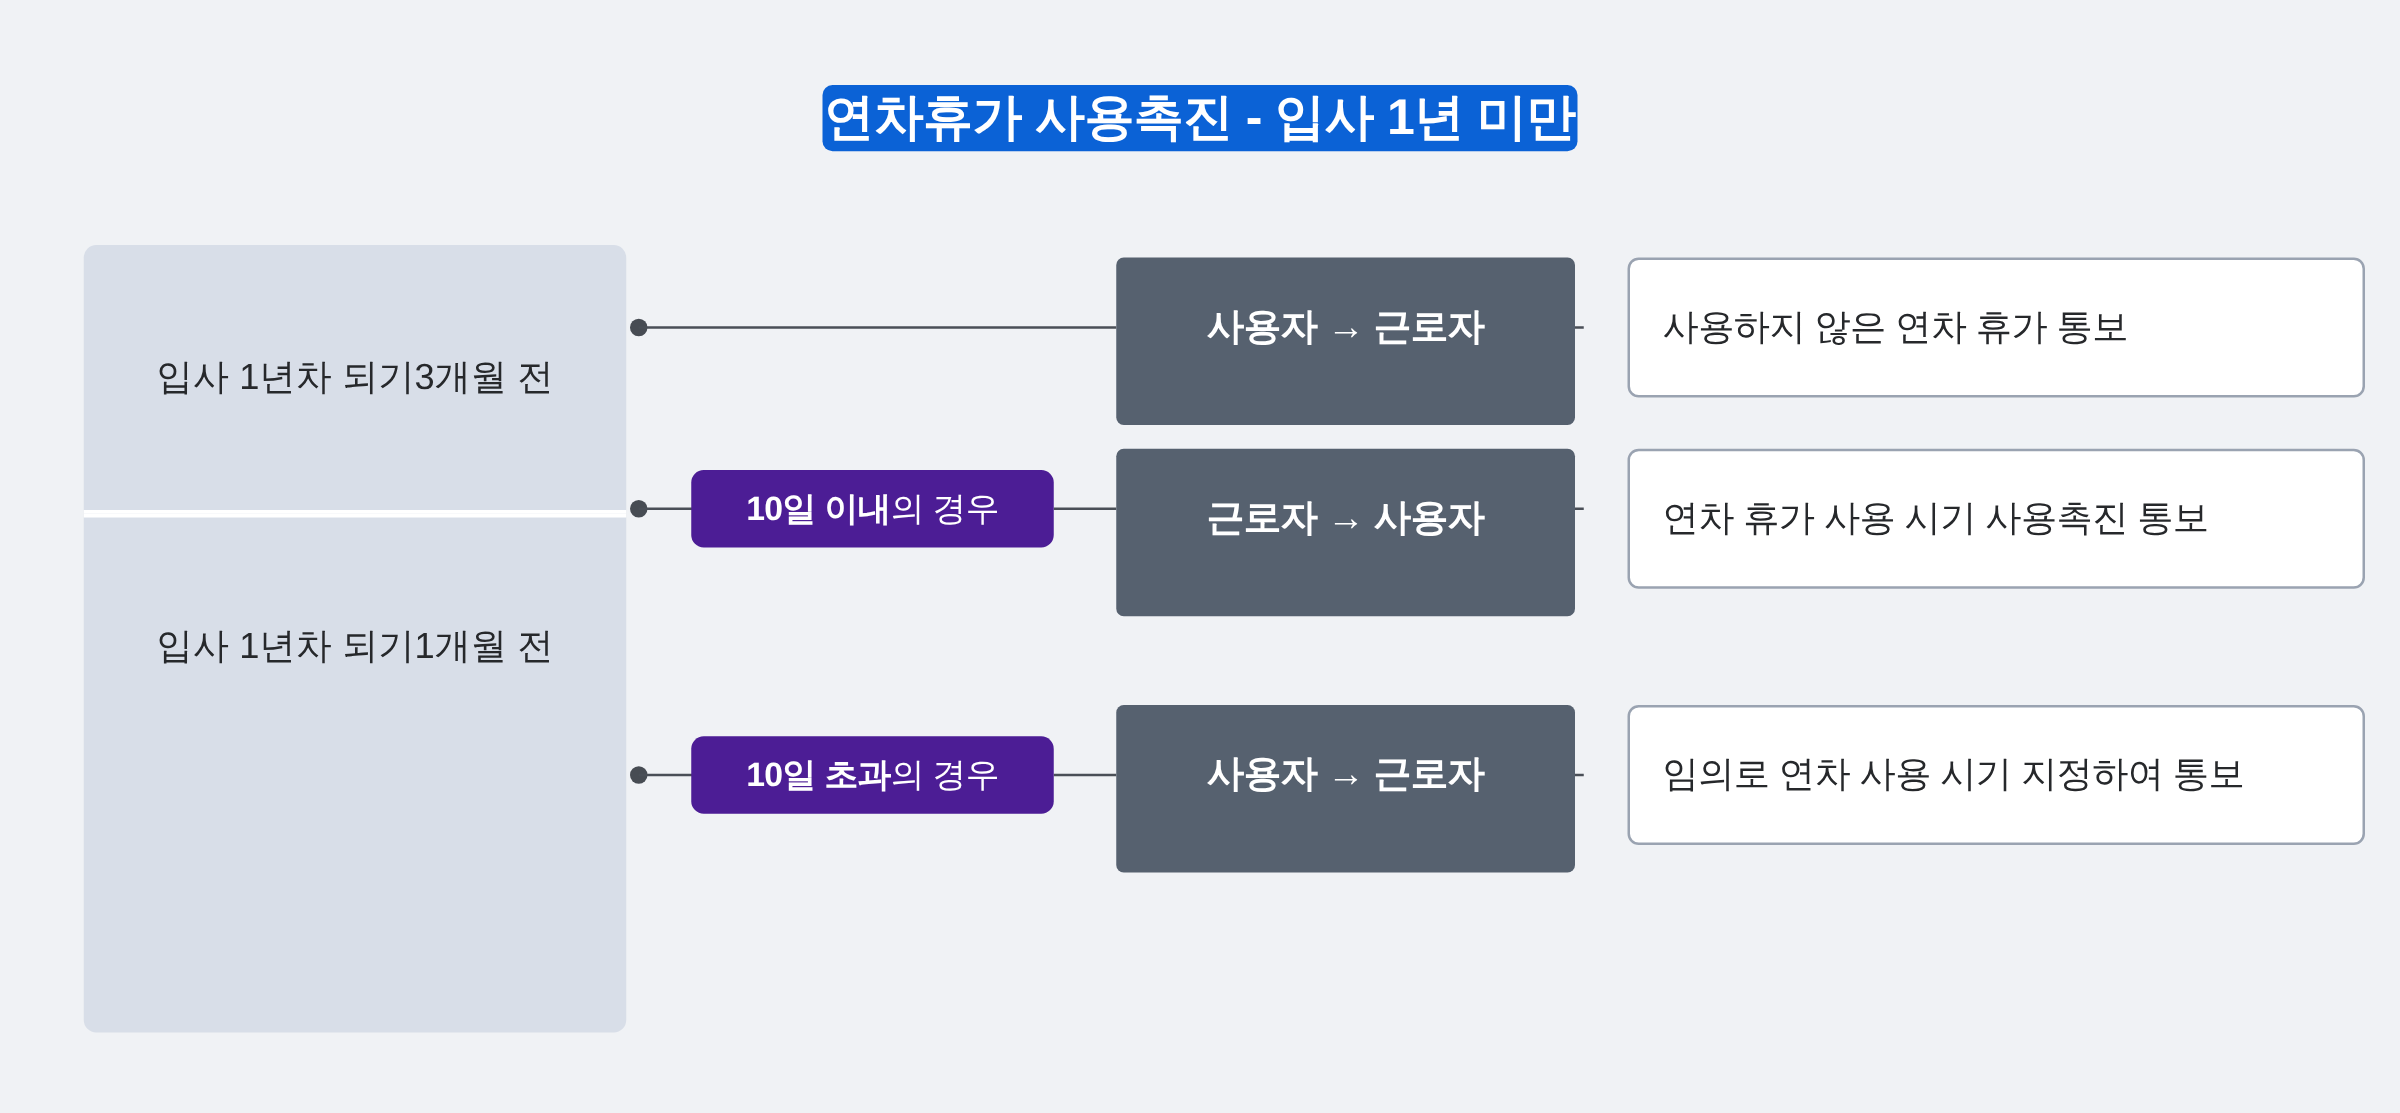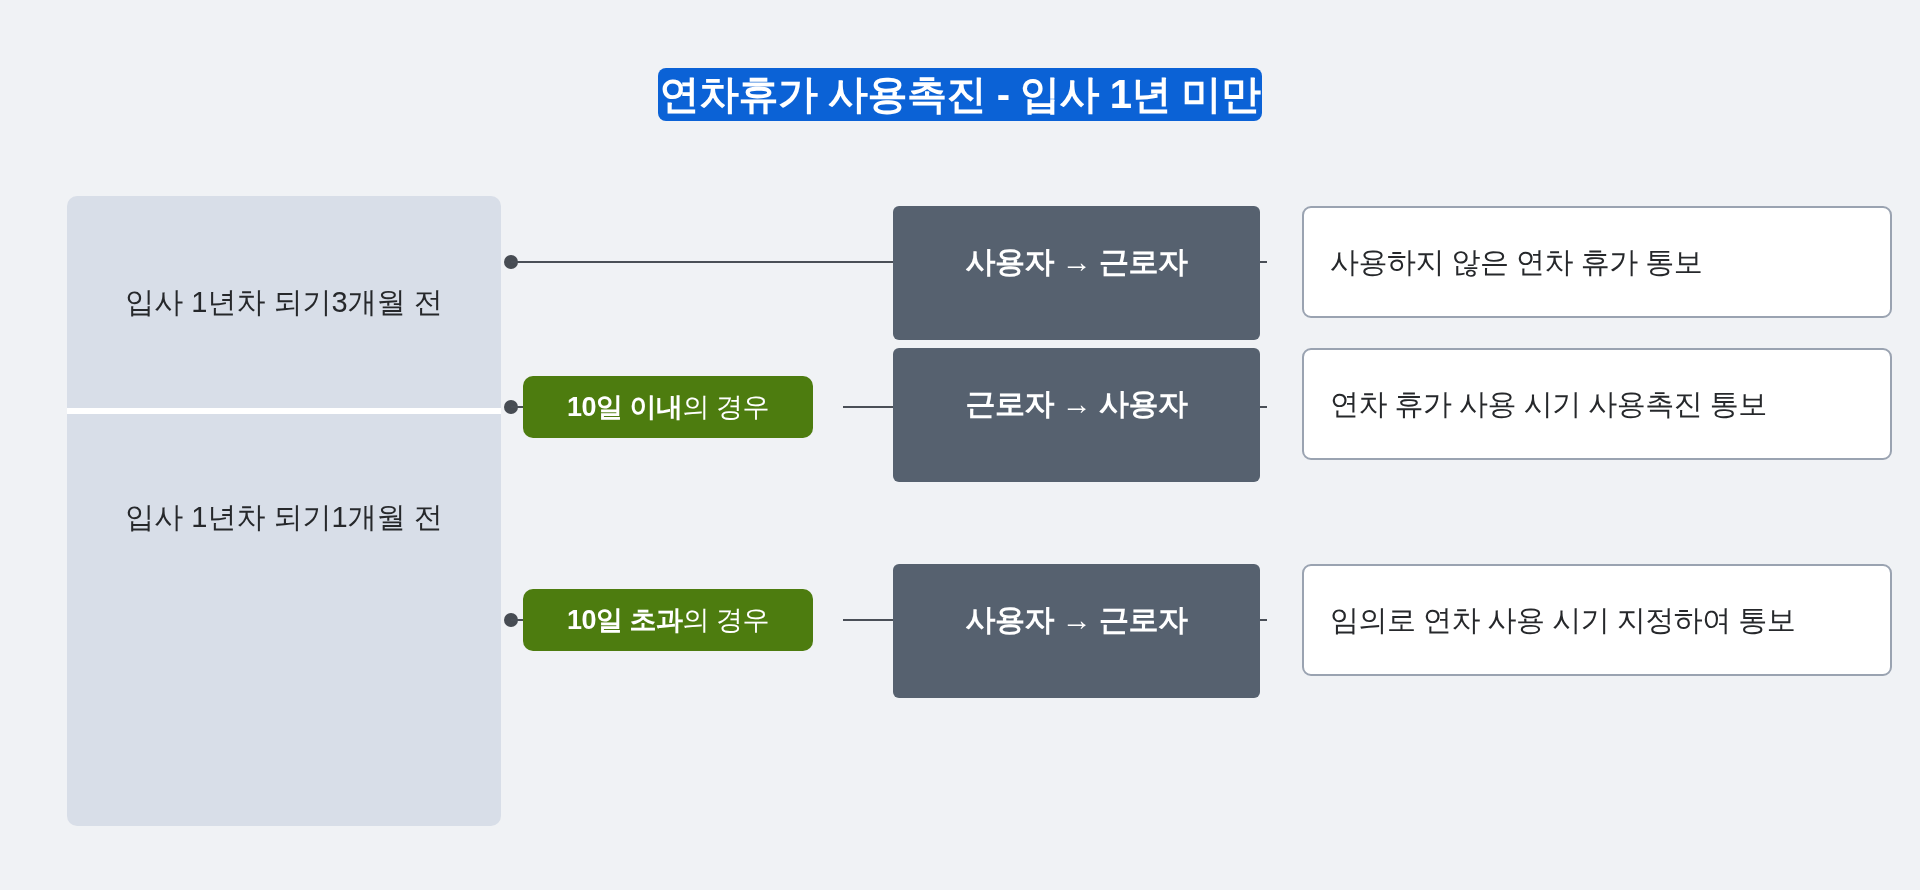--- a/index.html
+++ b/index.html
@@ -41,22 +41,22 @@
   .dot{
     position:absolute;width:14px;height:14px;border-radius:50%;
     background:#474c53;
   }
   .hline{
     position:absolute;height:2px;background:#4a4f57;
   }
 
   
   .cond-badge{
-    position:absolute;left:523px;width:290px;height:62px;
-    background:#4d7c0f;border-radius:10px;
+    position:absolute;left:553px;width:290px;height:62px;
+    background:#4c1d95;border-radius:10px;
     color:#ffffff;font-size:27px;line-height:62px;text-align:center;
     letter-spacing:-0.5px;
   }
   .cond-badge .b{font-weight:700;}
 
   
   .actor-box{
     position:absolute;left:893px;width:367px;height:134px;
     background:#56616f;border-radius:6px;
     color:#ffffff;font-weight:700;font-size:30px;line-height:112px;
@@ -67,21 +67,21 @@
   .desc-box{
     position:absolute;left:1267px;width:590px;height:112px;
     background:#ffffff;border:2px solid #9aa3b1;border-radius:9px;
     box-sizing:border-box;
     font-size:29px;line-height:108px;color:#26282b;
     padding-left:26px;letter-spacing:-0.5px;
     white-space:nowrap;overflow:hidden;margin-left:35px;
   }
 
   .r1{top:206px;}
-  .r2{top:348px;}
+  .r2{top:359px;}
   .r3{top:564px;}
 </style>
 </head>
 <body>
 
 <div class="stage">
 
   <div class="title-badge">연차휴가 사용촉진 - 입사 1년 미만</div>
 
   <div class="panel">

